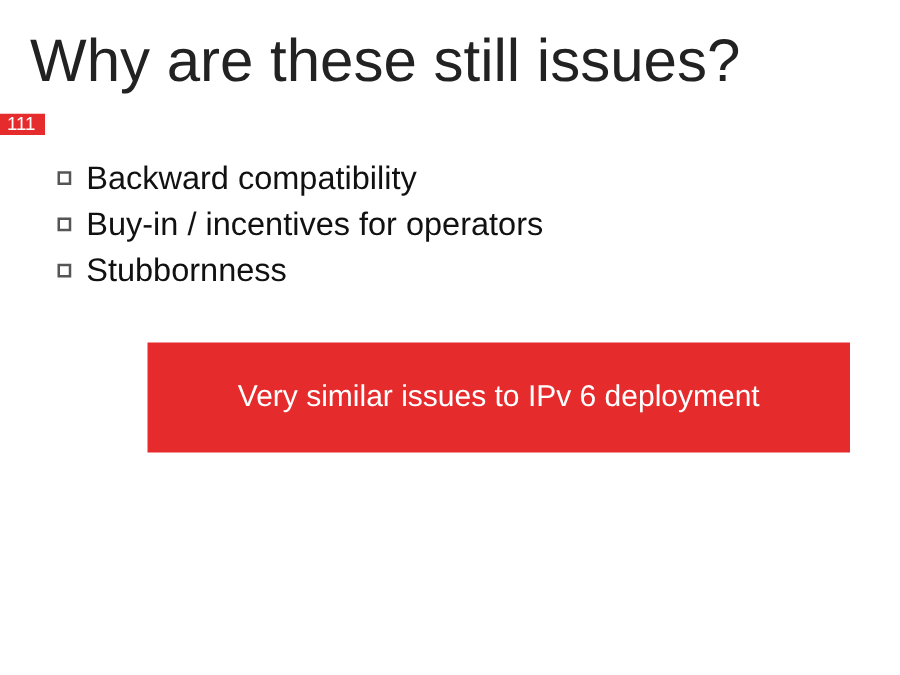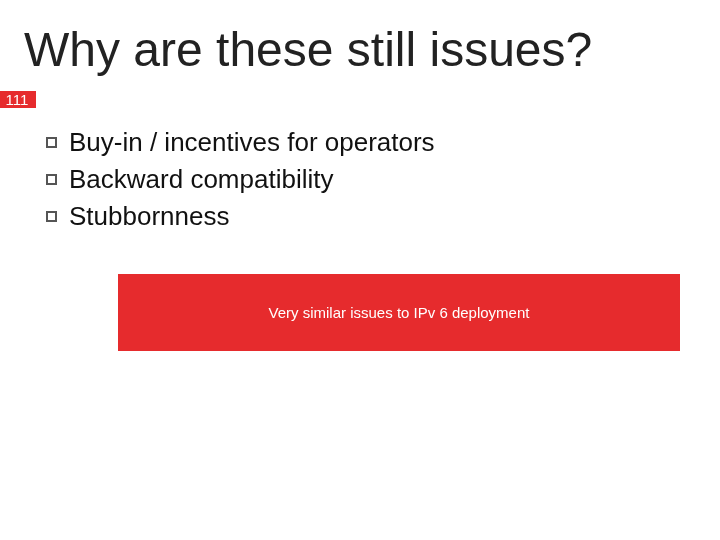--- a/index.html
+++ b/index.html
@@ -6,40 +6,40 @@
   html, body { width: 720px; height: 540px; background: #fff; font-family: Arial, Helvetica, sans-serif; overflow: hidden; }
   .slide { width: 720px; height: 540px; position: relative; background: #fff; }
   .title { font-size: 48px; font-weight: 400; color: #222; padding: 22px 0 10px 24px; letter-spacing: 0; }
   .bar-row { display: flex; align-items: center; height: 24px; width: 100%; }
   .badge { background: #e62b2d; color: #fff; font-size: 15px; font-weight: 400; display: flex; align-items: center; justify-content: center; padding: 0 6px 0 4px; min-width: 36px; }
   .bar { background: #2f8ea8; flex: 1; }
   .content { padding: 14px 0 0 46px; }
   .bullets { list-style: none; }
   .bullets li { display: flex; align-items: center; font-size: 26px; color: #111; line-height: 1.35; margin-bottom: 2px; }
   .sq { width: 11px; height: 11px; border: 2px solid #555; margin-right: 12px; flex: 0 0 auto; }
-  .callout { background: #e62b2d; color: #fff; font-size: 15px; text-align: center; padding: 30px 10px; margin: 40px 40px 0 72px; }
+  .callout { background: #e62b2d; color: #fff; font-size: 24px; text-align: center; padding: 30px 10px; margin: 40px 40px 0 72px; }
 </style>
 </head>
 <body>
 
 <div class="slide">
   <div class="title">Why are these still issues?</div>
   <div class="bar-row">
     <div class="badge">111</div>
     <div class="bar"></div>
   </div>
   <div class="content">
     <ul class="bullets">
       <li>
         <span class="sq"></span>
-        <span>Buy-in / incentives for operators</span>
+        <span>Backward compatibility</span>
       </li>
       <li>
         <span class="sq"></span>
-        <span>Backward compatibility</span>
+        <span>Buy-in / incentives for operators</span>
       </li>
       <li>
         <span class="sq"></span>
         <span>Stubbornness</span>
       </li>
     </ul>
     <div class="callout">Very similar issues to IPv 6 deployment</div>
   </div>
 </div>
 

